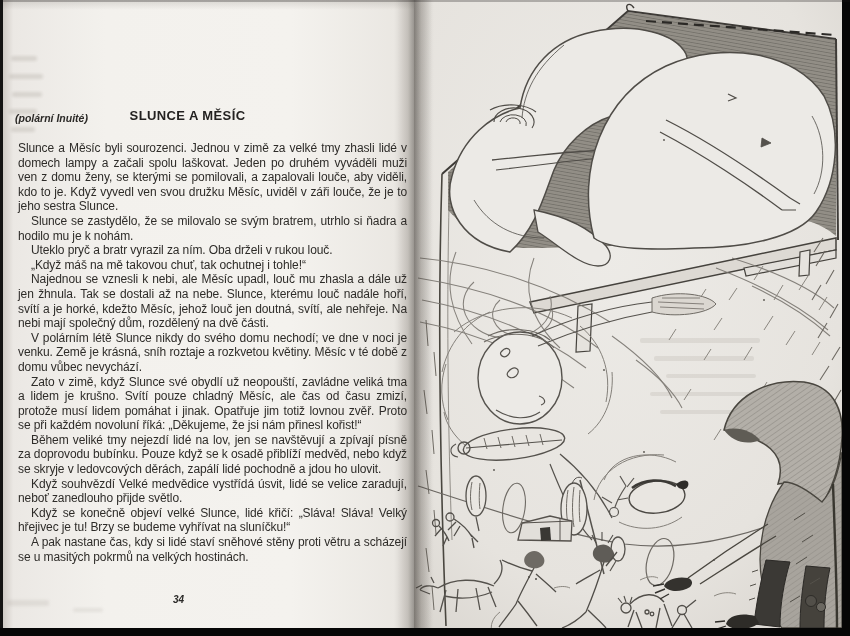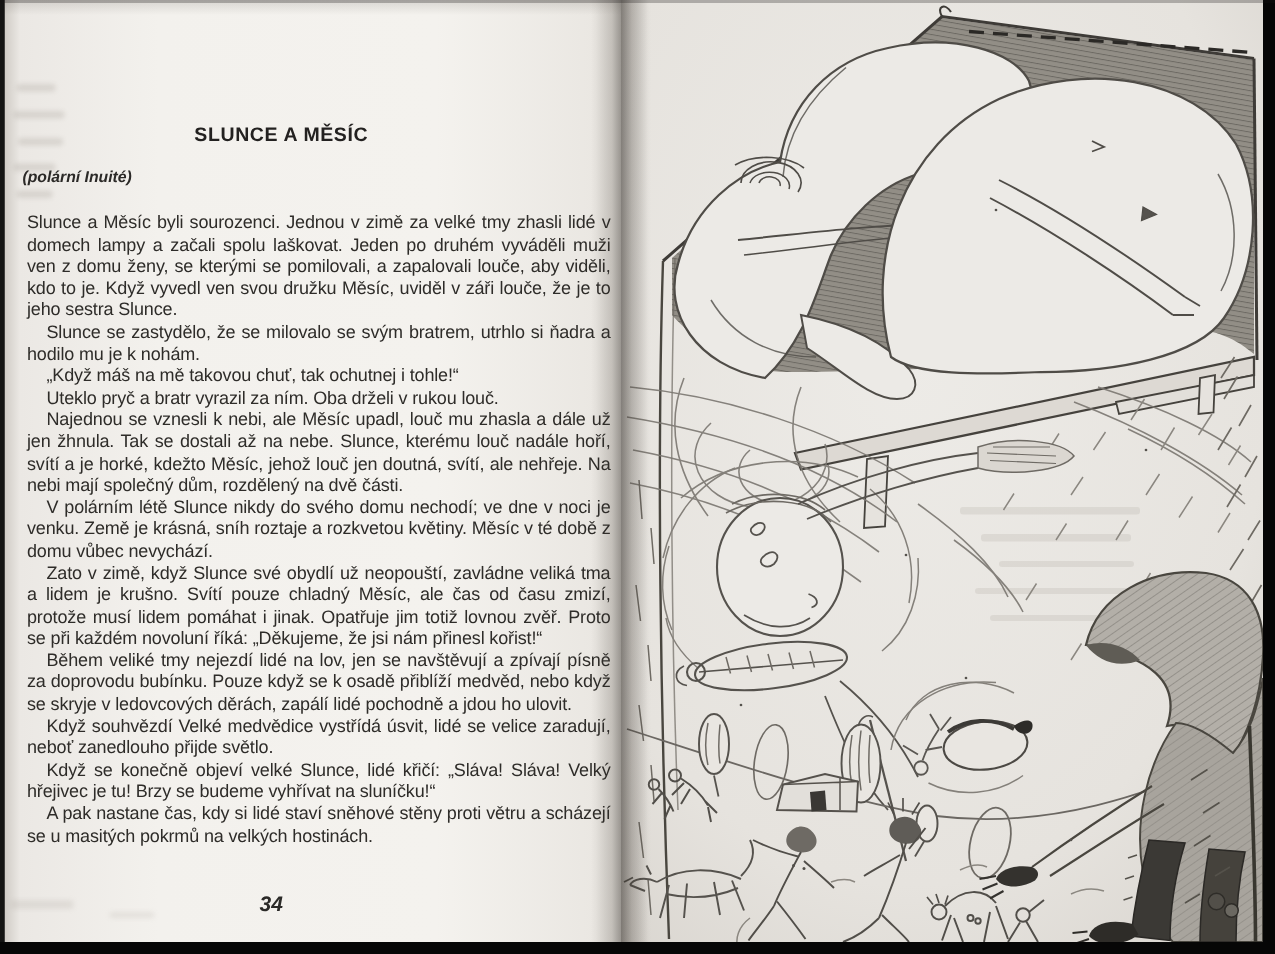--- a/index.html
+++ b/index.html
@@ -3,29 +3,29 @@
 <meta charset="utf-8">
 <style>
   html,body{margin:0;padding:0;background:#000;}
   .stage{position:relative;width:850px;height:636px;background:#0b0b0b;overflow:hidden;
          font-family:"Liberation Sans",sans-serif;}
   
   .page-left{position:absolute;left:3px;top:0;width:411px;height:628px;
     background:linear-gradient(90deg,#cfcbc5 0%,#ebe8e4 2.5%,#f3f1ed 25%,#f4f2ee 70%,#eae7e2 96%,#d6d2cc 100%);}
   .page-left::after{content:"";position:absolute;left:0;top:0;width:100%;height:10px;
     background:linear-gradient(180deg,rgba(90,85,78,.18),rgba(90,85,78,0));}
-  .title{position:absolute;left:12px;top:82px;width:345px;margin:0;text-align:center;
+  .title{position:absolute;left:12px;top:108px;width:345px;margin:0;text-align:center;
     font-size:13px;font-weight:bold;letter-spacing:.4px;color:#232120;}
   .subtitle{position:absolute;left:12px;top:112px;width:345px;text-align:left;
     font-size:10.5px;font-weight:bold;font-style:italic;color:#2b2927;}
   .body-text{position:absolute;left:15px;top:141px;width:389px;
     font-size:12px;line-height:14.6px;letter-spacing:-0.1px;color:#2e2c29;text-align:justify;}
   .body-text p{margin:0;text-indent:13px;}
   .body-text p:first-of-type{text-indent:0;}
-  .page-number{position:absolute;left:170px;top:594px;font-size:14px;font-weight:bold;
+  .page-number{position:absolute;left:170px;top:594px;font-size:10px;font-weight:bold;
     font-style:italic;color:#2b2a28;}
   .ghost{position:absolute;background:#aba59d;opacity:.32;filter:blur(1.6px);border-radius:2px;}
   .g1{left:8px;top:56px;width:26px;height:5px}
   .g2{left:6px;top:74px;width:34px;height:5px}
   .g3{left:9px;top:92px;width:30px;height:5px}
   .g4{left:6px;top:109px;width:28px;height:5px}
   .g5{left:8px;top:127px;width:24px;height:5px}
   .g6{left:4px;top:600px;width:42px;height:6px;opacity:.22}
   .g7{left:70px;top:608px;width:30px;height:4px;opacity:.2}
   
@@ -53,22 +53,22 @@
     <div class="ghost g6"></div>
     <div class="ghost g7"></div>
 
     <h1 class="title">SLUNCE A MĚSÍC</h1>
     <div class="subtitle">(polární Inuité)</div>
 
     <div class="body-text">
 
     <p>Slunce a Měsíc byli sourozenci. Jednou v zimě za velké tmy zhasli lidé v domech lampy a začali spolu laškovat. Jeden po druhém vyváděli muži ven z domu ženy, se kterými se pomilovali, a zapalovali louče, aby viděli, kdo to je. Když vyvedl ven svou družku Měsíc, uviděl v záři louče, že je to jeho sestra Slunce.</p>
         <p>Slunce se zastydělo, že se milovalo se svým bratrem, utrhlo si ňadra a hodilo mu je k nohám.</p>
+        <p>Uteklo pryč a bratr vyrazil za ním. Oba drželi v rukou louč.</p>
         <p>„Když máš na mě takovou chuť, tak ochutnej i tohle!“</p>
-        <p>Uteklo pryč a bratr vyrazil za ním. Oba drželi v rukou louč.</p>
         <p>Najednou se vznesli k nebi, ale Měsíc upadl, louč mu zhasla a dále už jen žhnula. Tak se dostali až na nebe. Slunce, kterému louč nadále hoří, svítí a je horké, kdežto Měsíc, jehož louč jen doutná, svítí, ale nehřeje. Na nebi mají společný dům, rozdělený na dvě části.</p>
         <p>V polárním létě Slunce nikdy do svého domu nechodí; ve dne v noci je venku. Země je krásná, sníh roztaje a rozkvetou květiny. Měsíc v té době z domu vůbec nevychází.</p>
         <p>Zato v zimě, když Slunce své obydlí už neopouští, zavládne veliká tma a lidem je krušno. Svítí pouze chladný Měsíc, ale čas od času zmizí, protože musí lidem pomáhat i jinak. Opatřuje jim totiž lovnou zvěř. Proto se při každém novoluní říká: „Děkujeme, že jsi nám přinesl kořist!“</p>
         <p>Během veliké tmy nejezdí lidé na lov, jen se navštěvují a zpívají písně za doprovodu bubínku. Pouze když se k osadě přiblíží medvěd, nebo když se skryje v ledovcových děrách, zapálí lidé pochodně a jdou ho ulovit.</p>
         <p>Když souhvězdí Velké medvědice vystřídá úsvit, lidé se velice zaradují, neboť zanedlouho přijde světlo.</p>
         <p>Když se konečně objeví velké Slunce, lidé křičí: „Sláva! Sláva! Velký hřejivec je tu! Brzy se budeme vyhřívat na sluníčku!“</p>
         <p>A pak nastane čas, kdy si lidé staví sněhové stěny proti větru a scházejí se u masitých pokrmů na velkých hostinách.</p>
       </div>
 
     <div class="page-number">34</div>

